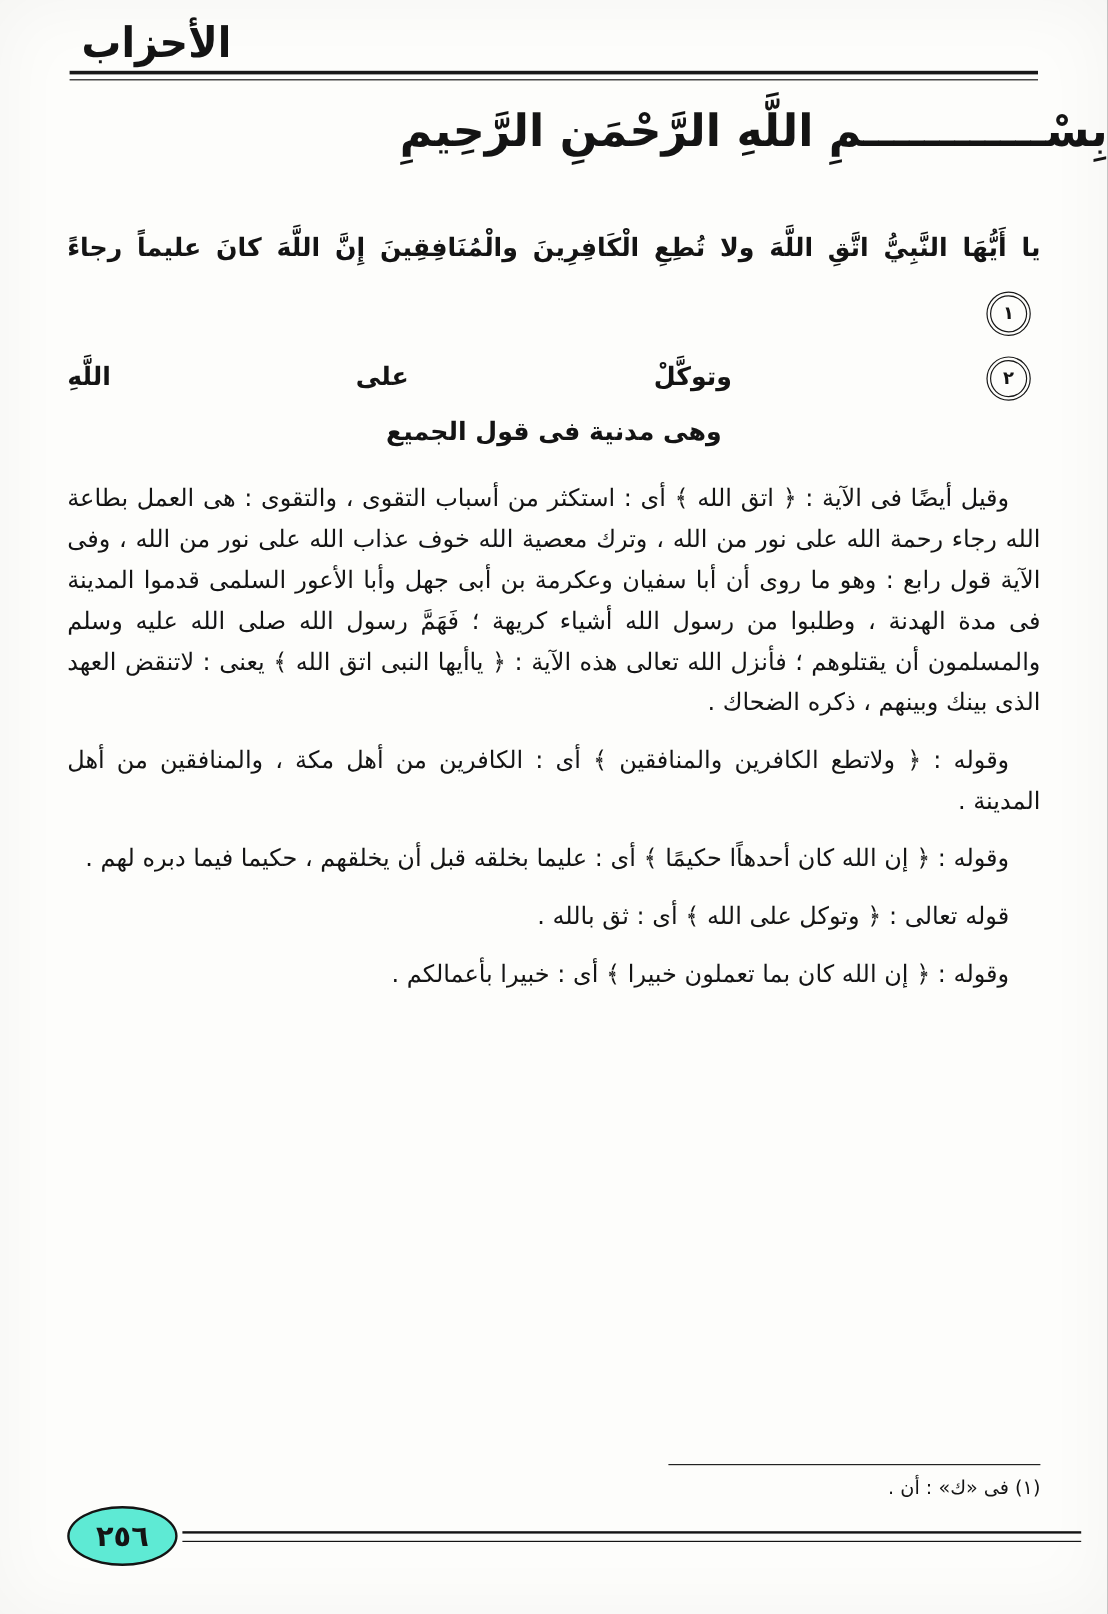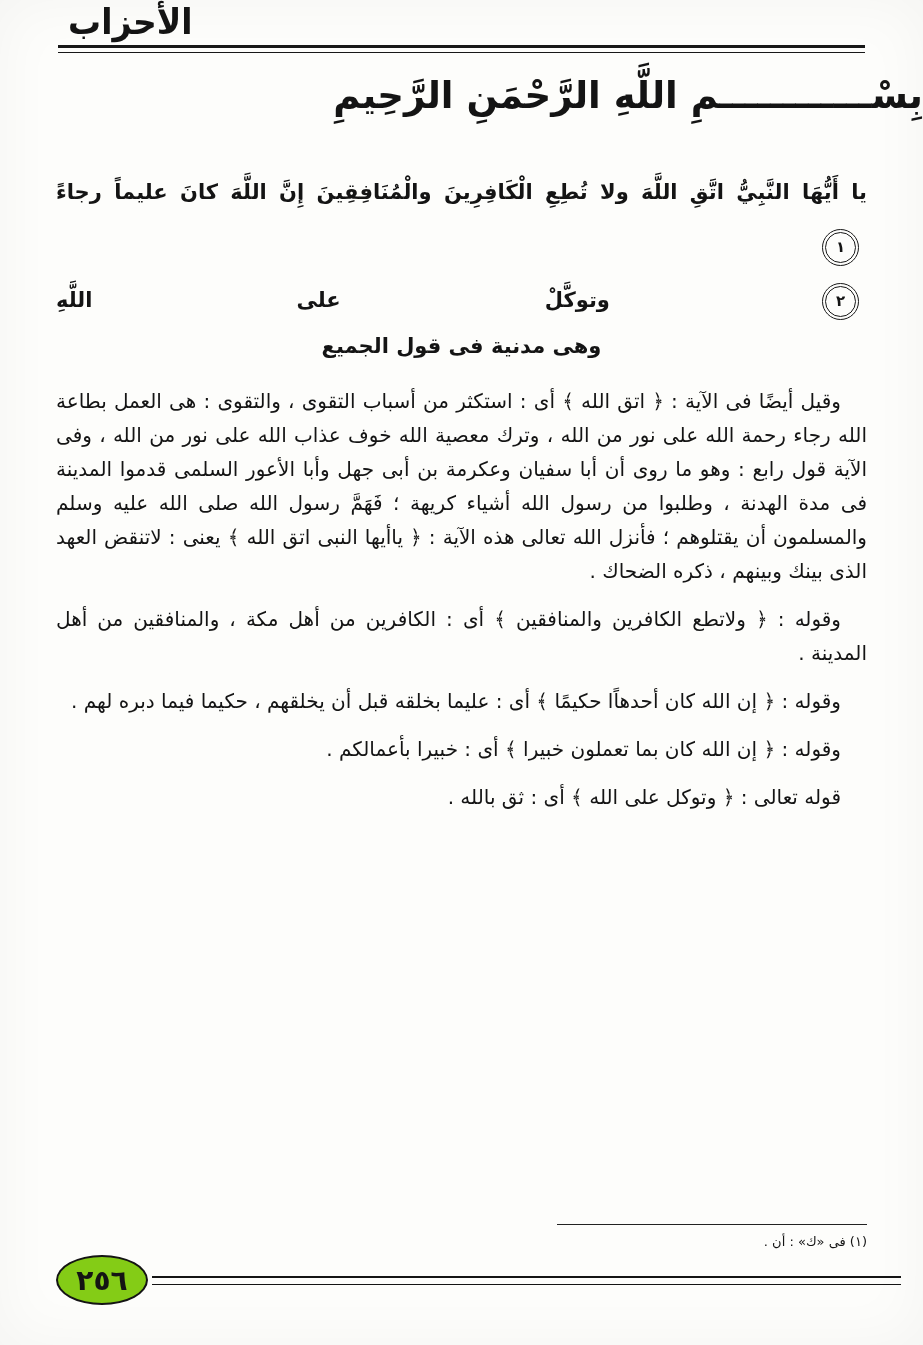--- a/index.html
+++ b/index.html
@@ -10,20 +10,21 @@
     .page {
       width: 923px;
       height: 1345px;
       margin: 0 auto;
       background: #fdfdfb;
       color: #141414;
       font-family: "DejaVu Sans", sans-serif;
       position: relative;
       overflow: hidden;
       box-sizing: border-box;
+      padding-top: 14px;
       box-shadow: inset 0 0 60px rgba(0,0,0,0.04);
     }
     .page-header { position: relative; }
     .surah-calligraphy {
       display: inline-block;
       margin: 2px 0 0 68px;
       font-size: 33px;
       font-weight: bold;
       transform: scaleY(1.06);
     }
@@ -97,44 +98,44 @@
       bottom: 96px;
     }
     .footnote-rule {
       width: 310px;
       border-top: 1.6px solid #222;
       margin-left: auto;
       margin-right: 0;
     }
     .footnote-text {
       text-align: right;
-      font-size: 13px;
+      font-size: 16px;
       margin-top: 9px;
     }
     .footer-bar {
       position: absolute;
       left: 56px;
       right: 22px;
       bottom: 40px;
       display: flex;
       align-items: center;
       direction: ltr;
     }
     .page-number-oval {
       width: 88px;
       height: 46px;
       border: 2.6px solid #141414;
       border-radius: 50%;
       display: flex;
       align-items: center;
       justify-content: center;
       font-weight: bold;
-      font-size: 28px;
+      font-size: 24px;
       flex: none;
-      background: #84cc16;
+      background: #5eead4;
       z-index: 1;
     }
     .footer-lines {
       flex: 1;
       height: 6px;
       border-top: 2.6px solid #141414;
       border-bottom: 1.3px solid #141414;
       margin-left: 4px;
     }
   </style>
@@ -165,22 +166,22 @@
     </div>
   </div>
 
 
   <div class="subtitle" dir="rtl">وهى مدنية فى قول الجميع</div>
 
   <main class="body" dir="rtl">
     <p class="para">وقيل أيضًا فى الآية : ﴿ اتق الله ﴾ أى : استكثر من أسباب التقوى ، والتقوى : هى العمل بطاعة الله رجاء رحمة الله على نور من الله ، وترك معصية الله خوف عذاب الله على نور من الله ، وفى الآية قول رابع : وهو ما روى أن أبا سفيان وعكرمة بن أبى جهل وأبا الأعور السلمى قدموا المدينة فى مدة الهدنة ، وطلبوا من رسول الله أشياء كريهة ؛ فَهَمَّ رسول الله صلى الله عليه وسلم والمسلمون أن يقتلوهم ؛ فأنزل الله تعالى هذه الآية : ﴿ ياأيها النبى اتق الله ﴾ يعنى : لاتنقض العهد الذى بينك وبينهم ، ذكره الضحاك .</p>
     <p class="para">وقوله : ﴿ ولاتطع الكافرين والمنافقين ﴾ أى : الكافرين من أهل مكة ، والمنافقين من أهل المدينة .</p>
     <p class="para">وقوله : ﴿ إن الله كان أحدهاًا حكيمًا ﴾ أى : عليما بخلقه قبل أن يخلقهم ، حكيما فيما دبره لهم .</p>
+    <p class="para">قوله تعالى : ﴿ وتوكل على الله ﴾ أى : ثق بالله .</p>
     <p class="para">وقوله : ﴿ إن الله كان بما تعملون خبيرا ﴾ أى : خبيرا بأعمالكم .</p>
-    <p class="para">قوله تعالى : ﴿ وتوكل على الله ﴾ أى : ثق بالله .</p>
   </main>
 
   <div class="footnote" dir="rtl">
     <div class="footnote-rule"></div>
     <div class="footnote-text">(١) فى «ك» : أن .</div>
   </div>
 
   <div class="footer-bar">
     <div class="page-number-oval">
       <span>٢٥٦</span>

